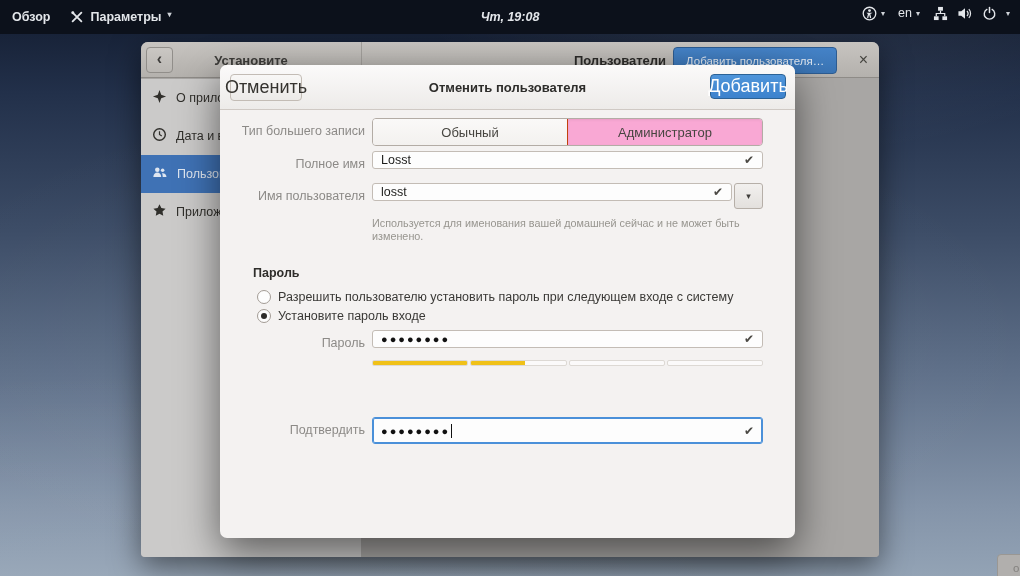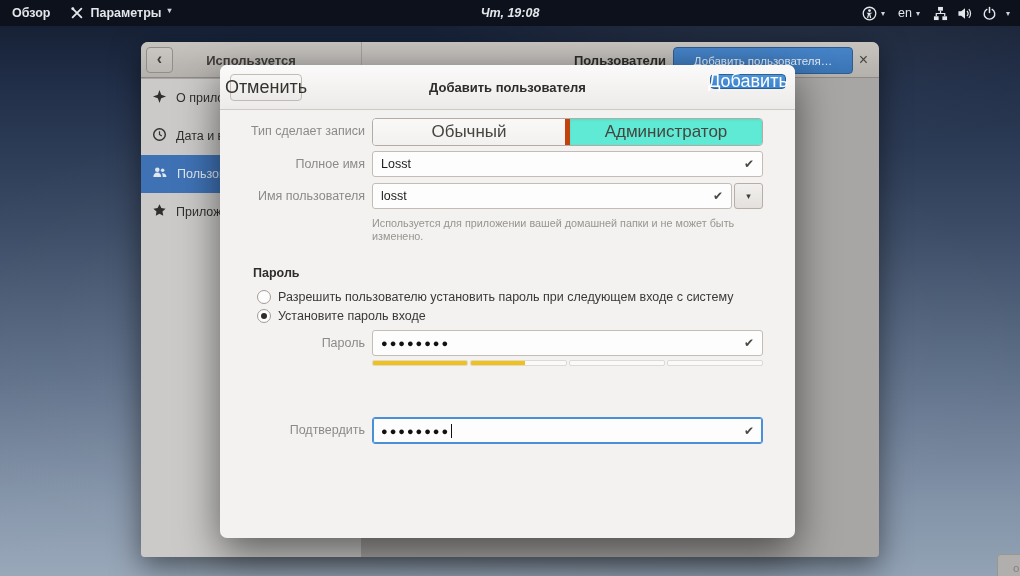--- a/index.html
+++ b/index.html
@@ -10,21 +10,21 @@
     background:linear-gradient(180deg,#121b2e 0%,#22304a 16%,#3c4c66 40%,#5f7089 65%,#8494a9 88%,#93a3b5 100%);
   }
   body::before{ content:""; position:absolute; inset:0; pointer-events:none;
     background:
       radial-gradient(ellipse 700px 420px at 78% -18%, rgba(255,255,255,.10), transparent 62%),
       radial-gradient(ellipse 1100px 520px at 12% 118%, rgba(255,255,255,.09), transparent 60%),
       radial-gradient(ellipse 900px 400px at 45% 60%, rgba(255,255,255,.05), transparent 65%);
   }
 
   
-  .topbar{ position:absolute; top:0; left:0; right:0; height:26px; background:#0c111b;
+  .topbar{ position:absolute; top:0; left:0; right:0; height:34px; background:#0c111b;
     color:#e3e6ea; display:flex; align-items:center; font-size:12.5px; z-index:50; }
   .tb-left{ display:flex; align-items:center; gap:18px; padding-left:10px; }
   .tb-activities{ font-weight:700; padding:0 2px; }
   .tb-app{ display:flex; align-items:flex-start; gap:6px; font-weight:700; }
   .tb-clock{ position:absolute; left:50%; transform:translateX(-50%); font-weight:700;font-style:italic; }
   .tb-right{ position:absolute; right:10px; top:0; height:26px; display:flex; align-items:center; gap:13px; }
   .tb-grp{ display:flex; align-items:center; gap:4px; }
   .caret{ font-size:8px; color:#cfd3d8; }
   .tb-icon svg{ display:block; }
 
@@ -34,21 +34,21 @@
   .win-header{ position:absolute; top:0; left:0; right:0; height:36px;
     background:linear-gradient(#c7c4c0,#b4b1ad); border-bottom:1px solid #8e8b87; border-radius:7px 7px 0 0; }
   .win-header::after{ content:""; position:absolute; left:220px; top:0; bottom:0; width:1px; background:#a3a09c; }
   .back-btn{ position:absolute; left:5px; top:5px; width:27px; height:26px; border:1px solid #918e8a;
     border-radius:4px; background:linear-gradient(#cac7c3,#bab7b3); display:flex; align-items:center;
     justify-content:center; color:#3c3b39; font-size:16px; font-weight:700; line-height:1; padding-bottom:2px; }
   .win-title-left{ position:absolute; left:0; top:0; width:220px; height:36px; display:flex; align-items:center;
     justify-content:center; font-weight:700; font-size:13px; color:#3e3d3a; }
   .win-title-right{ position:absolute; left:220px; right:0; top:0; height:36px; display:flex; align-items:center;
     justify-content:center; font-weight:700; font-size:13px; color:#2c2b29; }
-  .win-add-btn{ position:absolute; left:532px; top:5px; width:180px; height:27px; border-radius:4px;
+  .win-add-btn{ position:absolute; left:532px; top:5px; width:164px; height:27px; border-radius:4px;
     background:linear-gradient(#4583c8,#3a74b4); border:1px solid #2d5c91; color:#e2e9f2; font-size:11.5px;
     display:flex; align-items:center; justify-content:center; white-space:nowrap; overflow:hidden; }
   .win-close{ position:absolute; right:11px; top:0; height:36px; display:flex; align-items:center;
     color:#45443f; font-size:16px; }
   .sidebar{ position:absolute; left:0; top:37px; width:220px; bottom:0; background:#cbcac9; border-radius:0 0 0 4px; }
   .side-item{ height:38px; display:flex; align-items:center; gap:9px; padding-left:11px;
     font-size:12.5px; color:#302f2b; white-space:nowrap; overflow:hidden; }
   .side-item svg{ flex:0 0 auto; }
   .side-item.selected{ background:#3f72b5; color:#dfe6f0; }
   .win-content{ position:absolute; left:221px; top:37px; right:0; bottom:0; background:#a8a6a4; border-radius:0 0 4px 0; }
@@ -59,38 +59,38 @@
   
   .dialog{ position:absolute; left:220px; top:65px; width:575px; height:473px; background:#f4f2f1;
     border-radius:7px; box-shadow:0 14px 40px rgba(0,0,0,.55); z-index:10; color:#393836; }
   .dlg-header{ position:absolute; top:0; left:0; right:0; height:45px;
     background:linear-gradient(#fbfafa,#edebe9); border-bottom:1px solid #cfc9c4; border-radius:7px 7px 0 0; }
   .dlg-title{ position:absolute; inset:0; display:flex; align-items:center; justify-content:center;
     font-weight:700; font-size:13px; color:#2d2c2a; pointer-events:none; }
   .btn{ display:flex; align-items:center; justify-content:center; background:linear-gradient(#f8f7f6,#eceae8);
     border:1px solid #c3bcb5; border-radius:4px; color:#35332f; font-size:18px; }
   .btn-cancel{ position:absolute; left:10px; top:9px; width:72px; height:27px; }
-  .btn-add{ position:absolute; right:9px; top:9px; width:76px; height:15px;
+  .btn-add{ position:absolute; right:9px; top:9px; width:76px; height:25px;
     background:linear-gradient(#4f95da,#3c82cd); border:1px solid #2b6296; color:#fff; }
   .dlg-body{ position:absolute; top:45px; left:0; right:0; bottom:0; }
 
   .flabel{ position:absolute; left:0; width:145px; text-align:right; color:#8c8a87; font-size:12.5px; }
-  .entry{ position:absolute; left:152px; width:391px; height:26px; background:#fdfdfd;
+  .entry{ position:absolute; left:152px; width:391px; height:18px; background:#fdfdfd;
     border:1px solid #c3bcb5; border-radius:3px; display:flex; align-items:center; padding:0 8px;
     font-size:12.5px; color:#1d1d1b; }
   .entry .check{ margin-left:auto; color:#4a4843; font-size:12px; }
   .entry.focused{ border-color:#4a90d9; box-shadow:inset 0 0 0 1px #4a90d9; }
   .dots{ font-size:11px; letter-spacing:2px; color:#111; }
   .cursor{ width:1px; height:14px; background:#111; margin-left:1px; }
 
   .toggle{ position:absolute; left:152px; top:8px; width:391px; height:28px; border:1px solid #b3aca5;
     border-radius:4px; display:flex; overflow:hidden; }
-  .seg{ flex:1; display:flex; align-items:center; justify-content:center; font-size:17px; color:#474540; }
+  .seg{ flex:1; display:flex; align-items:center; justify-content:center; font-size:13px; color:#474540; }
   .seg-standard{ background:linear-gradient(#faf9f8,#f3f1ef); }
-  .seg-admin{ background:#5eead4; border-left:5px solid #c2410c; box-shadow:inset 0 1px 3px rgba(0,0,0,.07); }
+  .seg-admin{ background:#f9a8d4; border-left:1px solid #c2410c; box-shadow:inset 0 1px 3px rgba(0,0,0,.07); }
 
   .combo{ position:absolute; left:514px; top:73px; width:29px; height:26px; border:1px solid #b6afa8;
     border-radius:3px; background:linear-gradient(#f2f0ee,#e3e0dd); display:flex; align-items:center;
     justify-content:center; color:#3f3d3a; font-size:9px; }
 
   .hint{ position:absolute; left:152px; color:#97958f; font-size:10.8px; line-height:13px; }
   .section{ position:absolute; left:33px; font-weight:700; font-size:12.5px; color:#2f2e2b; }
   .radio{ position:absolute; left:37px; width:14px; height:14px; border:1px solid #a39c95; border-radius:50%;
     background:#fdfdfd; }
   .radio.checked::after{ content:""; position:absolute; left:3px; top:3px; width:6px; height:6px;
@@ -161,21 +161,21 @@
       <span class="caret">▾</span>
     </span>
   </div>
 </div>
 
 <div class="window">
   <div class="win-header">
     <div class="back-btn">
       <span>‹</span>
     </div>
-    <div class="win-title-left">Используется</div>
+    <div class="win-title-left">Установите</div>
     <div class="win-title-right">Пользователи</div>
     <div class="win-add-btn">Добавить пользователя…</div>
     <div class="win-close">×</div>
   </div>
 
   <div class="sidebar">
     <div class="side-item">
       <span>
         <svg width="15" height="15" viewBox="0 0 16 16">
             <path d="M8 1 L9.8 6.2 15 8 9.8 9.8 8 15 6.2 9.8 1 8 6.2 6.2 Z" fill="currentColor"></path>
@@ -213,49 +213,49 @@
     </div>
   </div>
 
   <div class="win-content">
     <div class="win-remove-btn">ователя…</div>
   </div>
 </div>
 
 <div class="dialog">
   <div class="dlg-header">
-    <div class="dlg-title">Добавить пользователя</div>
+    <div class="dlg-title">Отменить пользователя</div>
     <div class="btn btn-cancel">Отменить</div>
     <div class="btn btn-add">Добавить</div>
   </div>
 
   <div class="dlg-body">
 
-    <div class="flabel" style="top:14px">Тип сделает записи</div>
+    <div class="flabel" style="top:14px">Тип большего записи</div>
     <div class="toggle">
       <div class="seg seg-standard">Обычный</div>
       <div class="seg seg-admin">Администратор</div>
     </div>
 
     <div class="flabel" style="top:47px">Полное имя</div>
     <div class="entry" style="top:41px">
       <span>Losst</span>
       <span class="check">✔</span>
     </div>
 
     <div class="flabel" style="top:79px">Имя пользователя</div>
     <div class="entry" style="top:73px;width:360px">
       <span>losst</span>
       <span class="check">✔</span>
     </div>
     <div class="combo">
       <span>▾</span>
     </div>
 
-    <div class="hint" style="top:107px;width:391px">Используется для приложении вашей домашней папки и не может быть изменено.</div>
+    <div class="hint" style="top:107px;width:391px">Используется для именования вашей домашней сейчас и не может быть изменено.</div>
 
     <div class="section" style="top:156px">Пароль</div>
 
     <div class="radio" style="top:180px"></div>
     <div class="rlabel" style="top:180px">Разрешить пользователю установить пароль при следующем входе с систему</div>
 
     <div class="radio checked" style="top:199px"></div>
     <div class="rlabel" style="top:199px">Установите пароль входе</div>
 
     <div class="flabel" style="top:226px">Пароль</div>

